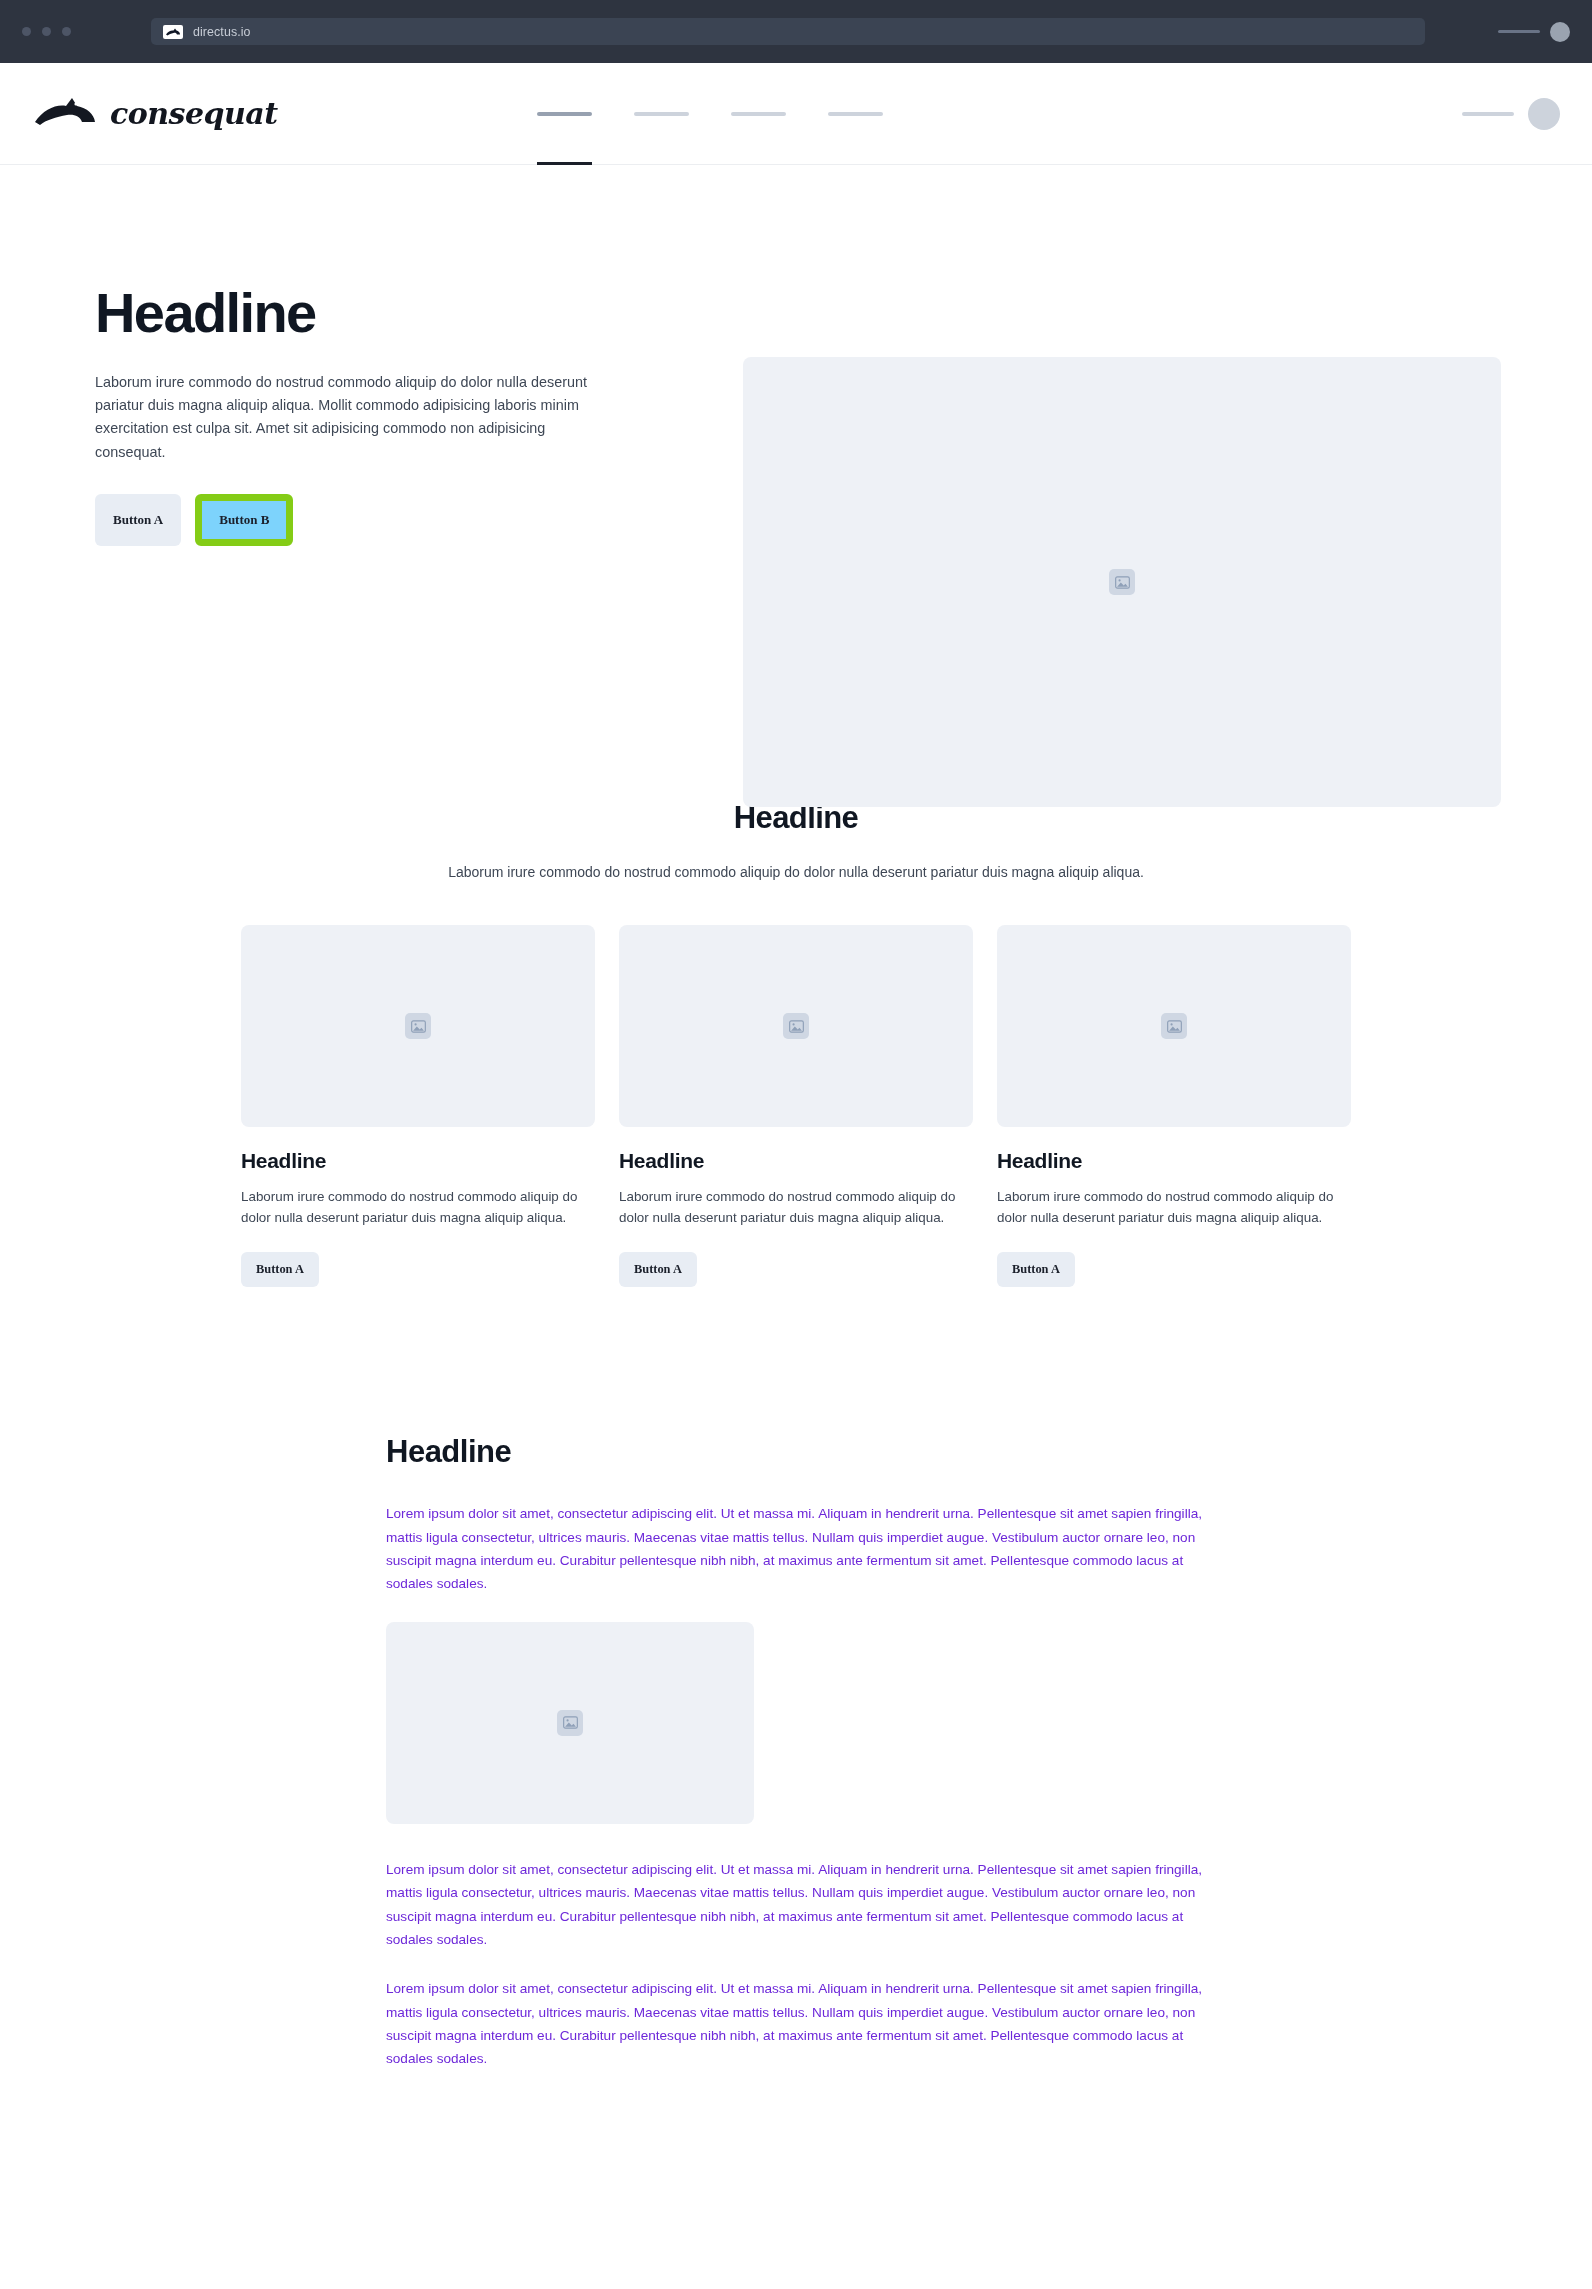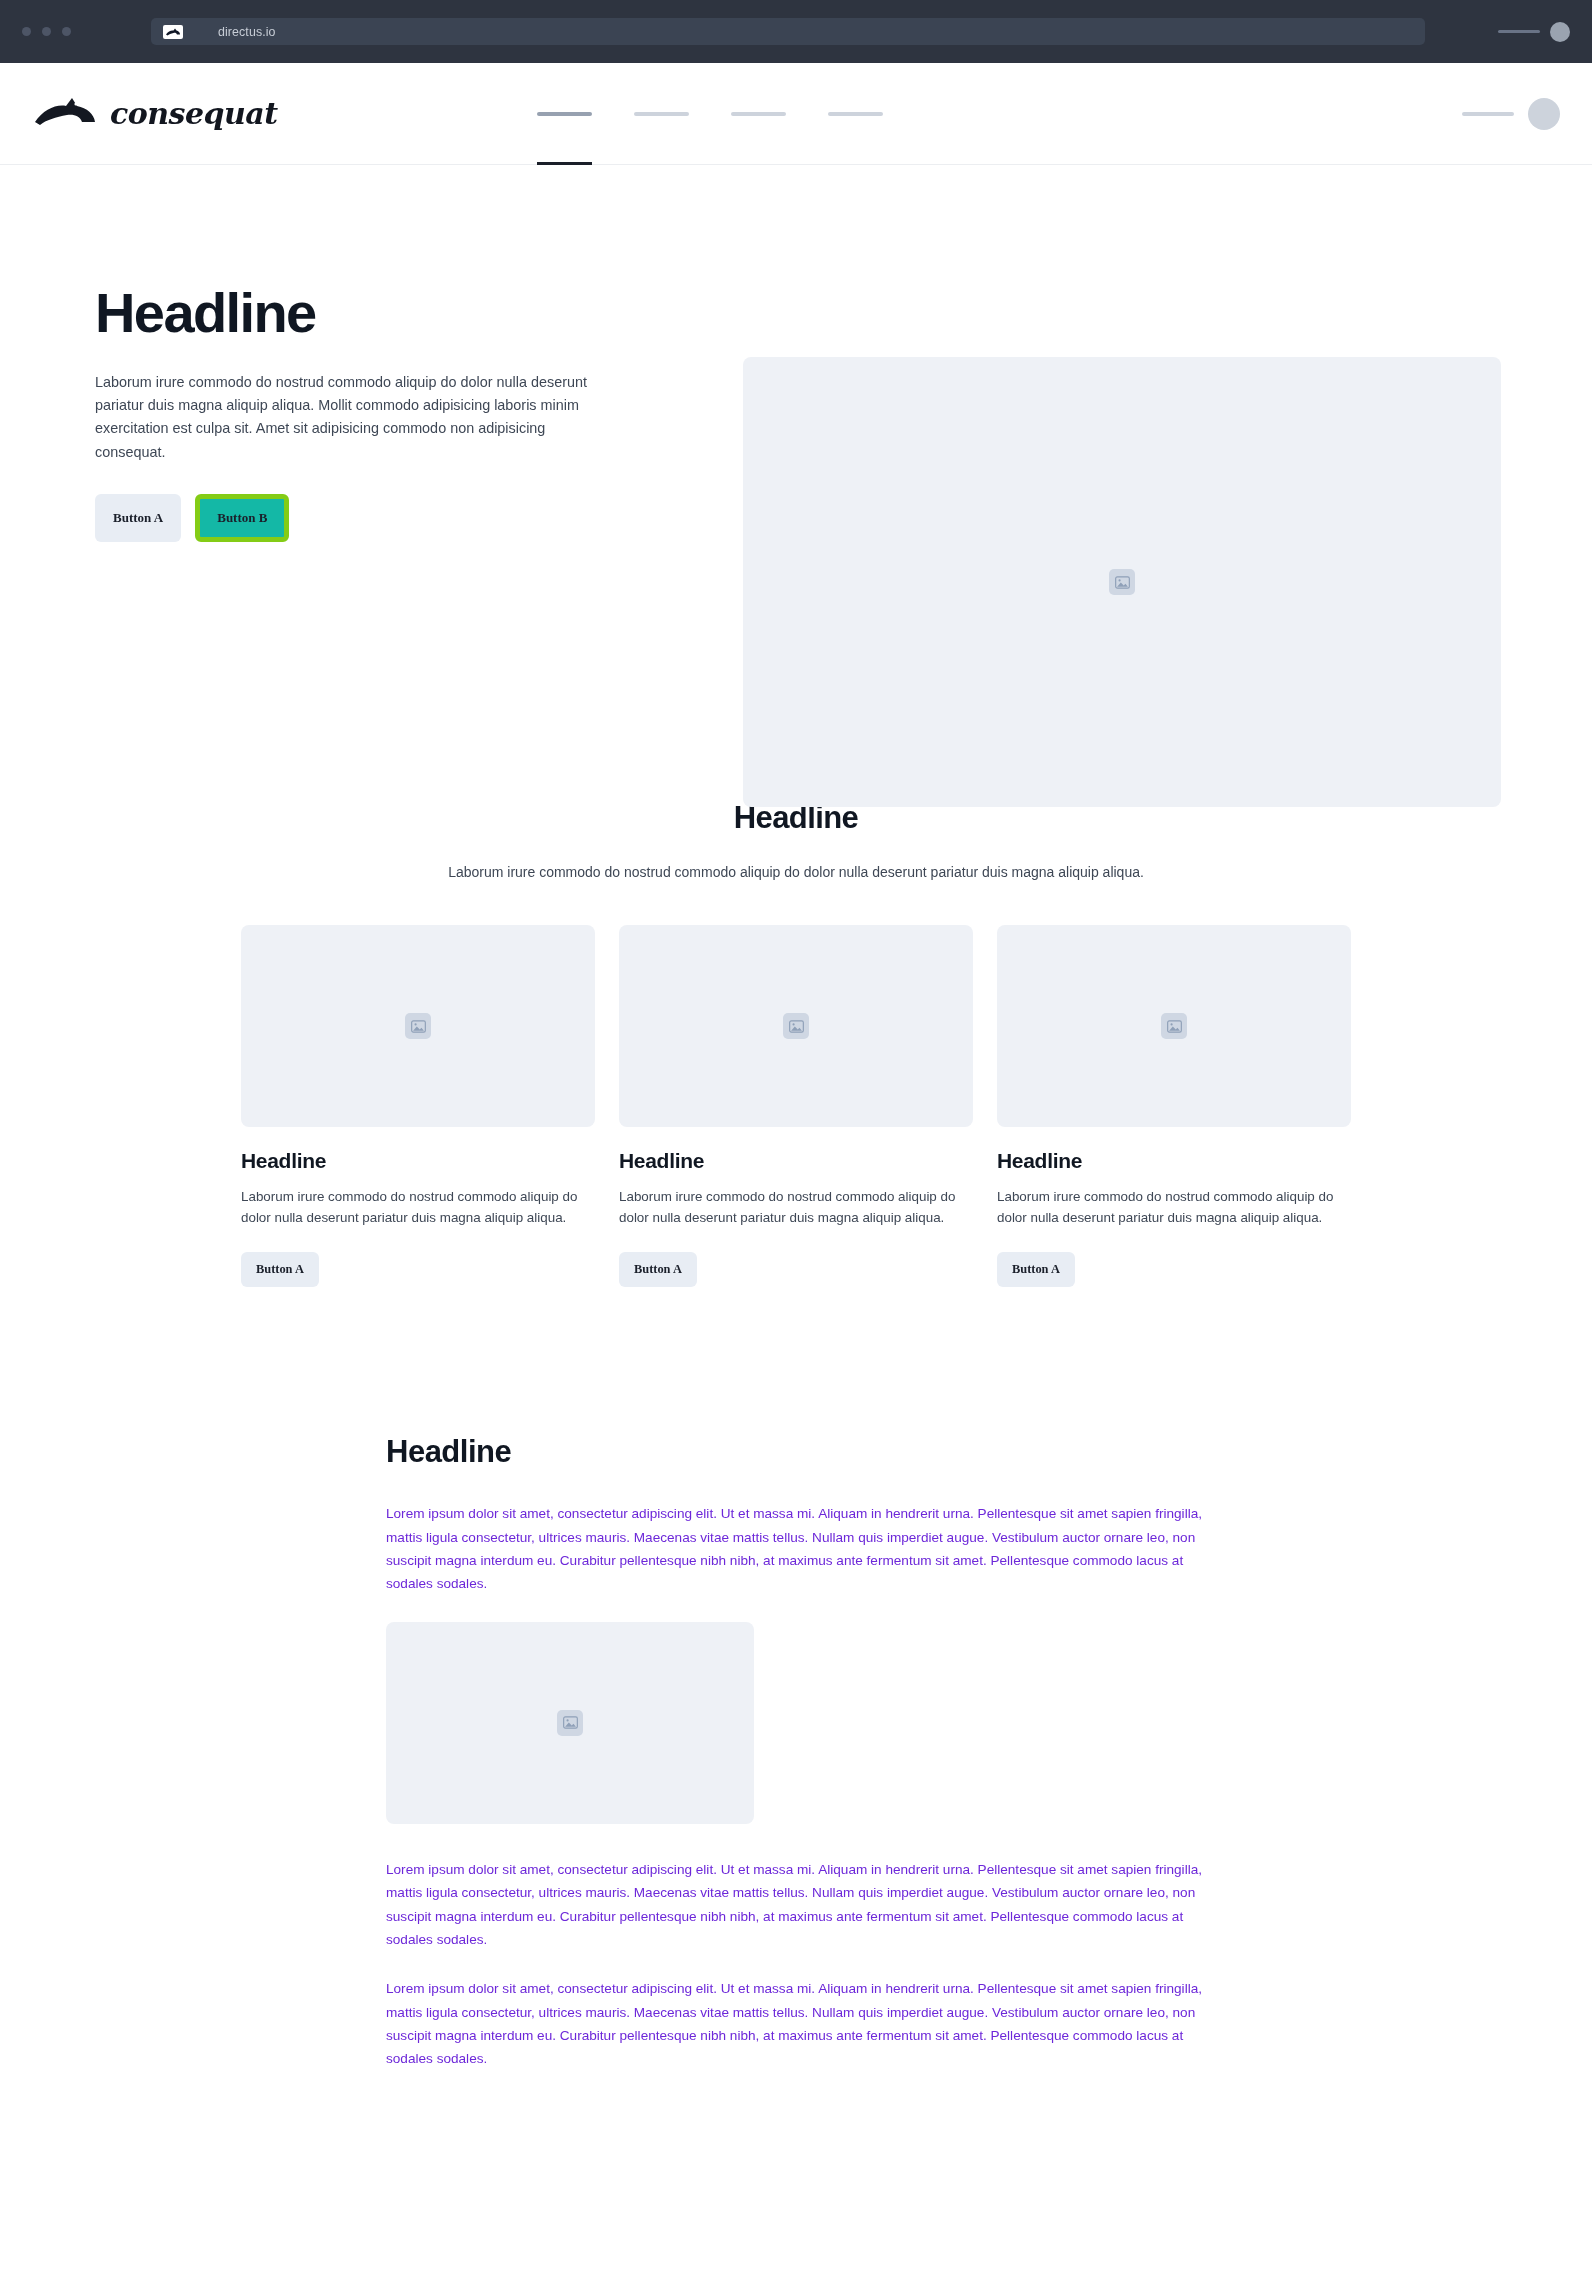--- a/index.html
+++ b/index.html
@@ -49,21 +49,20 @@
   .url-favicon {
     width: 20px; height: 14px;
     background: #fff;
     border-radius: 2px;
     display: flex; align-items: center; justify-content: center;
   }
   .url-text {
     color: #c7cdd6;
     font-size: 12.4px;
     letter-spacing: 0.1px;
-    margin-left: 25px;
   }
   .chrome-right {
     position: absolute;
     right: 22px;
     top: 0; bottom: 0;
     display: flex;
     align-items: center;
     gap: 10px;
   }
   .chrome-dash {
@@ -158,21 +157,21 @@
     font-size: 13px;
     font-weight: bold;
     color: #1b202b;
     border-radius: 6px;
     padding: 11px 17px;
     cursor: pointer;
     white-space: nowrap;
     font-family: Liberation Serif, serif;
   }
   .btn-a { background: #e8edf4; border: 1px solid transparent; }
-  .btn-b { background: #14b8a6; border: 5px solid #84cc16; }
+  .btn-b { background: #7dd3fc; border: 7px solid #84cc16; }
 
   
   .hero {
     position: relative;
     padding: 66px 0 0 0;
     height: 567px;
   }
   .hero-left {
     position: absolute;
     left: 95px;

